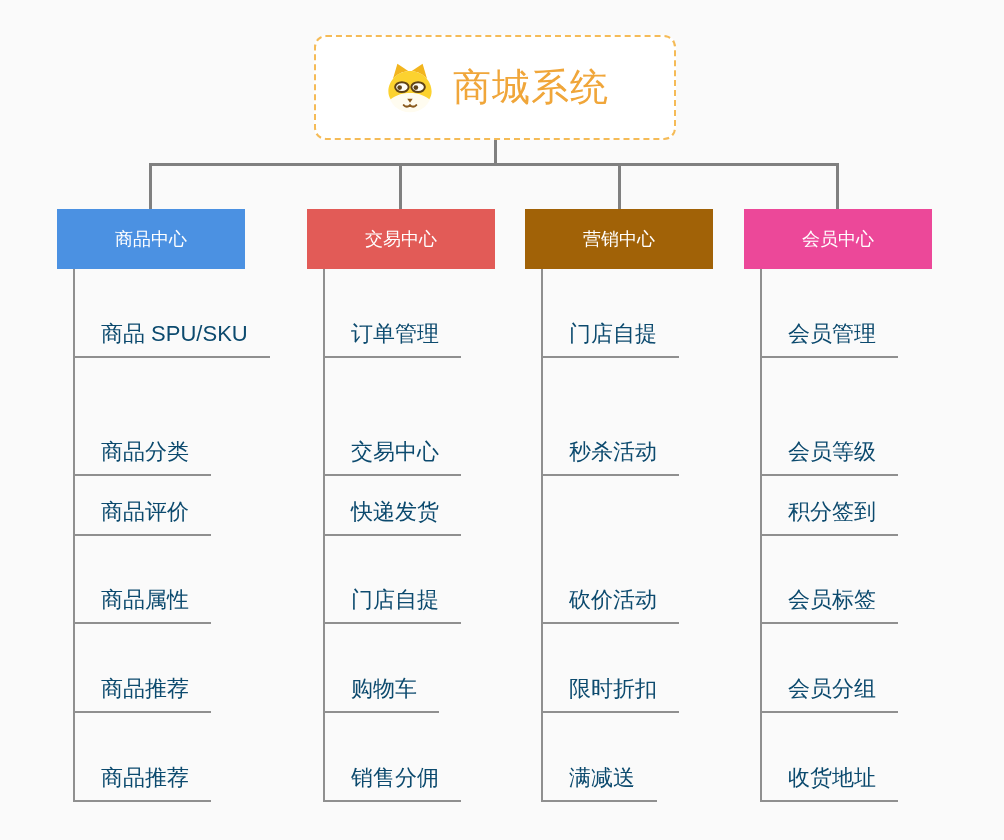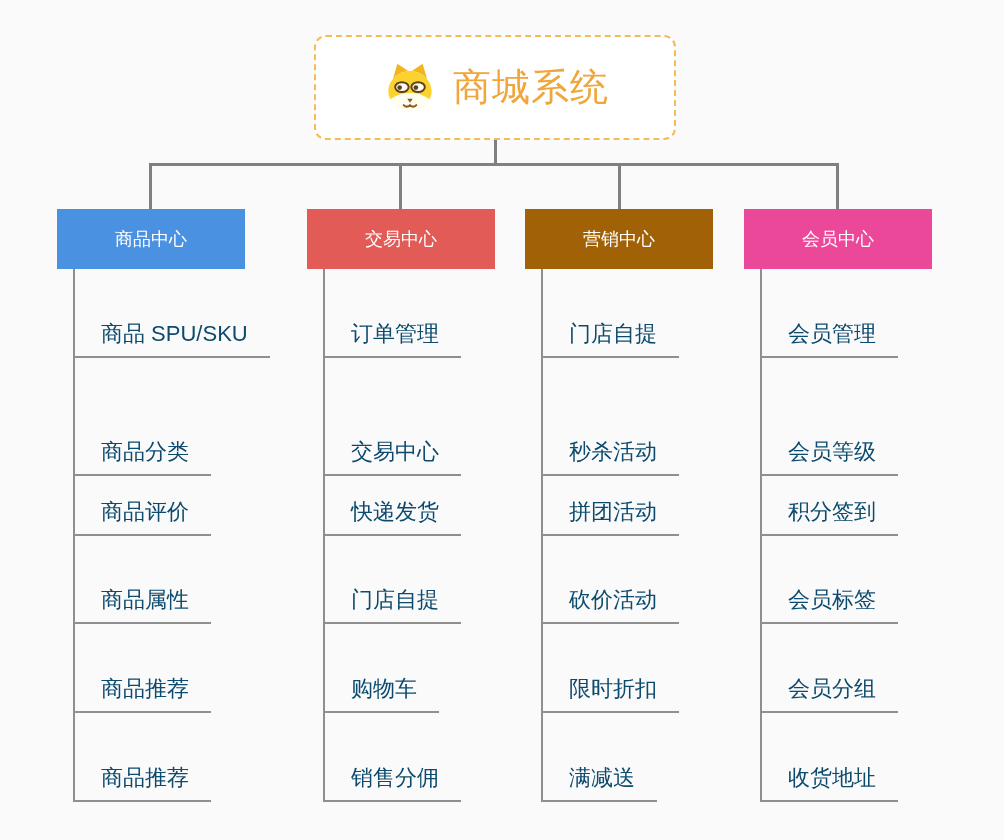--- a/index.html
+++ b/index.html
@@ -112,21 +112,20 @@
     <div class="sub-item i3">门店自提</div>
     <div class="sub-item i4">购物车</div>
     <div class="sub-item i5">销售分佣</div>
   </div>
 
   <div class="branch b3">
     <div class="branch-node" style="background: #a16207;">营销中心</div>
     <div class="spine"></div>
     <div class="sub-item i0">门店自提</div>
     <div class="sub-item i1">秒杀活动</div>
-    <div class="sub-item i2">拼团活动</div>
     <div class="sub-item i3">砍价活动</div>
     <div class="sub-item i4">限时折扣</div>
     <div class="sub-item i5">满减送</div>
   </div>
 
   <div class="branch b4">
     <div class="branch-node" style="background: #ec4899;">会员中心</div>
     <div class="spine"></div>
     <div class="sub-item i0">会员管理</div>
     <div class="sub-item i1">会员等级</div>

